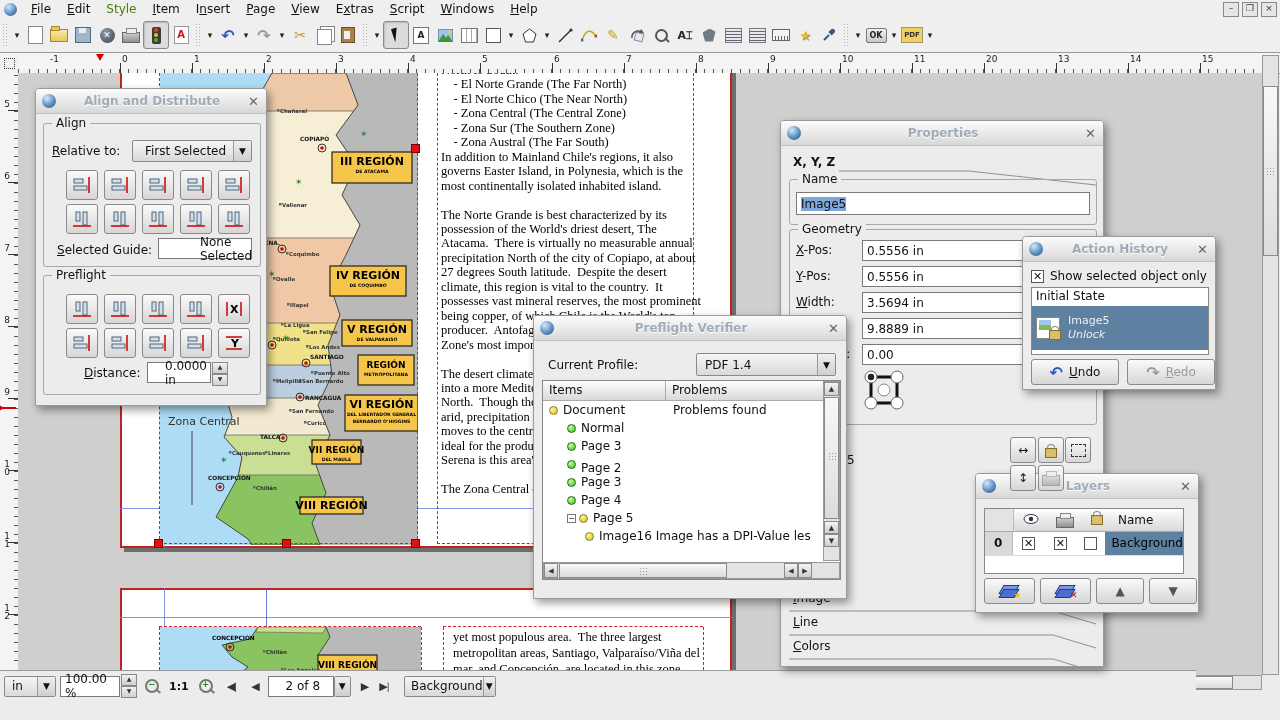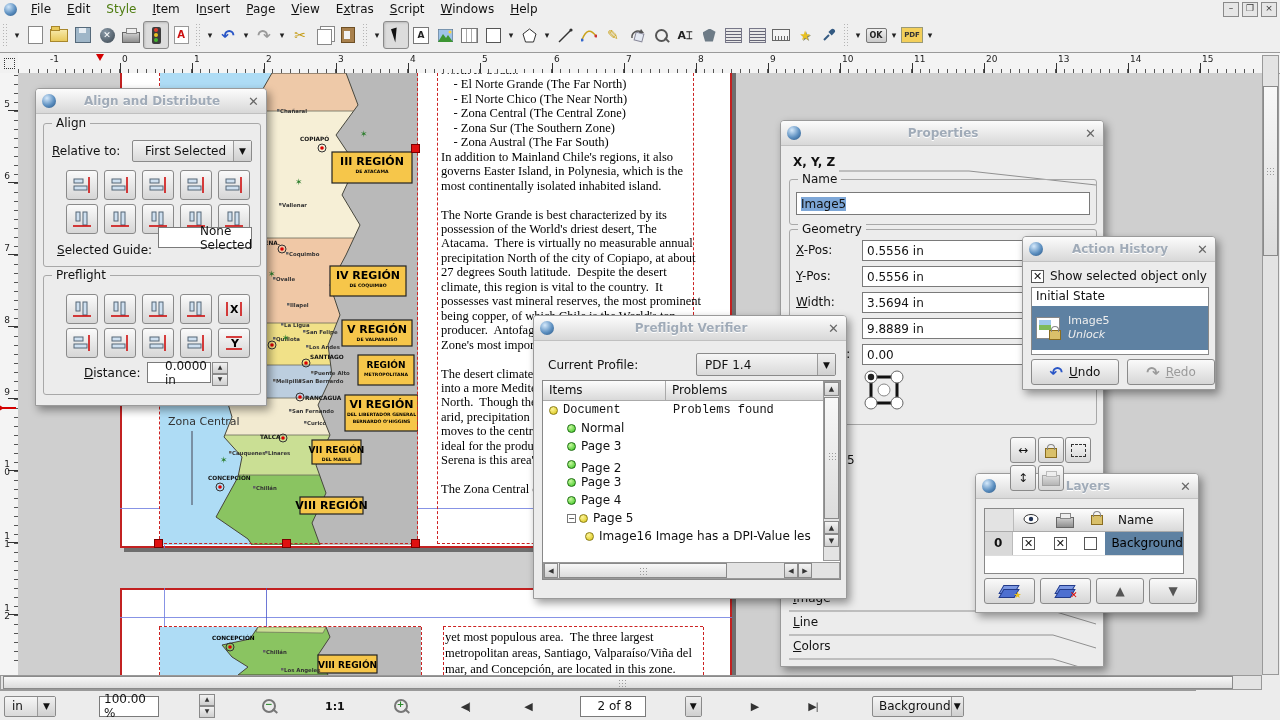--- a/index.html
+++ b/index.html
@@ -87,21 +87,21 @@
   #canvas{position:absolute;left:18px;top:73px;width:1244px;height:602px;background:#cfcfcf;overflow:hidden;}
   .page{position:absolute;background:#fff;border:2px solid #c22121;box-sizing:border-box;box-shadow:4px 4px 0 #6e6e6e;}
   .mguide{position:absolute;background:#7280e0;opacity:.85;}
   .guide{position:absolute;background:#4a56cc;opacity:.8;}
   .dash{position:absolute;border:0 dashed #cc2222;}
   .dash.v{width:0;border-left-width:1px;}
   .dash.h{height:0;border-top-width:1px;}
   .handle{position:absolute;width:7px;height:7px;background:#e01010;border:1px solid #7d0000;}
   .doc-text{position:absolute;font-family:"Liberation Serif",serif;font-size:12.5px;color:#000;}
   .doc-text div{white-space:pre;line-height:14.45px;}
-  .doc-text.p2 div{line-height:16px;}
+  .doc-text.p2 div{line-height:16px;margin-left:8px;}
   
   .palette{position:absolute;background:#ececec;border:1px solid #9a9a9a;border-radius:4px 4px 0 0;
            box-shadow:3px 4px 9px rgba(0,0,0,.4);}
   .titlebar{height:24px;background:linear-gradient(#fcfcfc,#d8d8d8);border-bottom:1px solid #c0c0c0;
             border-radius:3px 3px 0 0;display:flex;align-items:center;}
   .titlebar .globe{width:14px;height:14px;border-radius:50%;margin-left:6px;
             background:radial-gradient(circle at 35% 30%,#d5e9fb,#5c8fc0 55%,#24507e);}
   .titlebar .ttl{flex:1;text-align:center;font-weight:bold;font-size:12px;color:#a0abb8;text-shadow:0 1px 0 #fff;}
   .titlebar .closex{margin-right:7px;color:#666;font-weight:bold;font-size:13px;}
   .gbox{position:absolute;border:1px solid #a8a8a8;border-radius:3px;}
@@ -129,22 +129,22 @@
   .dot.yellow{background:radial-gradient(circle at 35% 30%,#fdf49a,#d8c40e);border:1px solid #8a7d18;}
   .dot.green{background:radial-gradient(circle at 35% 30%,#c9f9a0,#35c41c);border:1px solid #1c6e10;}
   .expander{width:9px;height:9px;border:1px solid #777;background:#fff;font-size:8px;line-height:7px;
             text-align:center;margin-right:3px;flex:0 0 9px;box-sizing:border-box;}
   .sbar{background:#e3e3e3;border:1px solid #999;box-sizing:border-box;position:absolute;}
   .sbtn{position:absolute;border:1px solid #8a8a8a;background:linear-gradient(#f4f4f4,#cfcfcf);
         font-size:7px;text-align:center;color:#333;box-sizing:border-box;}
   .thumb{position:absolute;border:1px solid #8a8a8a;background:linear-gradient(#f8f8f8,#dcdcdc);box-sizing:border-box;}
   .grip{position:absolute;width:10px;height:10px;background-image:radial-gradient(#9a9a9a 1px,transparent 1px);background-size:3px 3px;}
   
-  .statusbar{position:absolute;left:0;top:690px;width:1196px;height:30px;background:#ececec;border-top:1px solid #9a9a9a;
-             display:flex;align-items:center;font-size:11px;gap:39px;}
+  .statusbar{position:absolute;left:0;top:670px;width:1196px;height:30px;background:#ececec;border-top:1px solid #9a9a9a;
+             display:flex;align-items:center;font-size:11px;}
   .mag{width:10px;height:10px;border:2px solid #777;border-radius:50%;position:relative;display:inline-block;}
   .mag:after{content:"";position:absolute;left:8px;top:9px;width:6px;height:2px;background:#777;transform:rotate(40deg);}
   .mag b{position:absolute;left:1px;top:-2px;font-size:9px;}
   .mag.out b{color:#2c8c2c;} .mag.in b{color:#2c8c2c;}
   
   svg text{font-family:"DejaVu Sans",sans-serif;}
   .props-sidebtn{position:absolute;width:24px;height:24px;z-index:45;}
   .padlock{width:10px;height:8px;background:#d9c06a;border:1px solid #8a6d20;position:relative;margin-top:5px;}
   .padlock:before{content:"";position:absolute;left:1px;top:-5px;width:6px;height:5px;border:1.5px solid #888;
                   border-bottom:none;border-radius:4px 4px 0 0;}
@@ -697,21 +697,21 @@
         </div>
         <div class="btn minibtn">
           <svg width="20" height="18">
             <rect x="4" y="2" width="4" height="9" fill="#cfe0f0" stroke="#567"></rect>
             <rect x="11" y="2" width="4" height="13" fill="#cfe0f0" stroke="#567"></rect>
             <line x1="1" y1="16" x2="19" y2="16" stroke="#c00" stroke-width="1.5"></line>
           </svg>
         </div>
       </div>
     <span style="position:absolute;left:13px;top:119px;"><u>S</u>elected Guide:</span>
-    <div class="field" style="position:absolute;left:114px;top:103px;width:94px;height:21px;padding-left:41px;">
+    <div class="field" style="position:absolute;left:114px;top:114px;width:94px;height:21px;padding-left:41px;">
       <span>None Selected</span>
     </div>
   </div>
   <div class="gbox" style="left:7px;top:186px;width:216px;height:118px;">
     <span class="leg">Preflight</span>
     <div class="minigrid" id="dist-row1" style="left:22px;top:18px;">
         <div class="btn minibtn">
           <svg width="20" height="18">
             <rect x="4" y="2" width="4" height="9" fill="#cfe0f0" stroke="#567"></rect>
             <rect x="11" y="2" width="4" height="13" fill="#cfe0f0" stroke="#567"></rect>
@@ -805,21 +805,21 @@
   <div class="combo" style="position:absolute;left:162px;top:37px;width:140px;height:23px;padding-left:8px;">
     <span>PDF 1.4</span>
     <span class="arrowbox">▼</span>
   </div>
   <div class="pf-table" style="left:8px;top:64px;width:297px;height:198px;">
     <div class="pf-head">
       <span style="width:123px;border-right:1px solid #aaa;">Items</span>
       <span style="width:148px;">Problems</span>
     </div>
     <div id="pf-rows">
-        <div class="pf-row" style="position: relative; font-family: Liberation Mono, monospace;">
+        <div class="pf-row" style="position: relative;">
           <span style="width:6px;flex:0 0 6px;"></span>
           <span class="dot yellow"></span>
           <span style="flex:0 0 auto;">Document</span>
           <span style="position: absolute; left: 130px;">Problems found</span>
         </div>
         <div class="pf-row">
           <span style="width:24px;flex:0 0 24px;"></span>
           <span class="dot green"></span>
           <span style="flex:0 0 auto;">Normal</span>
         </div>

